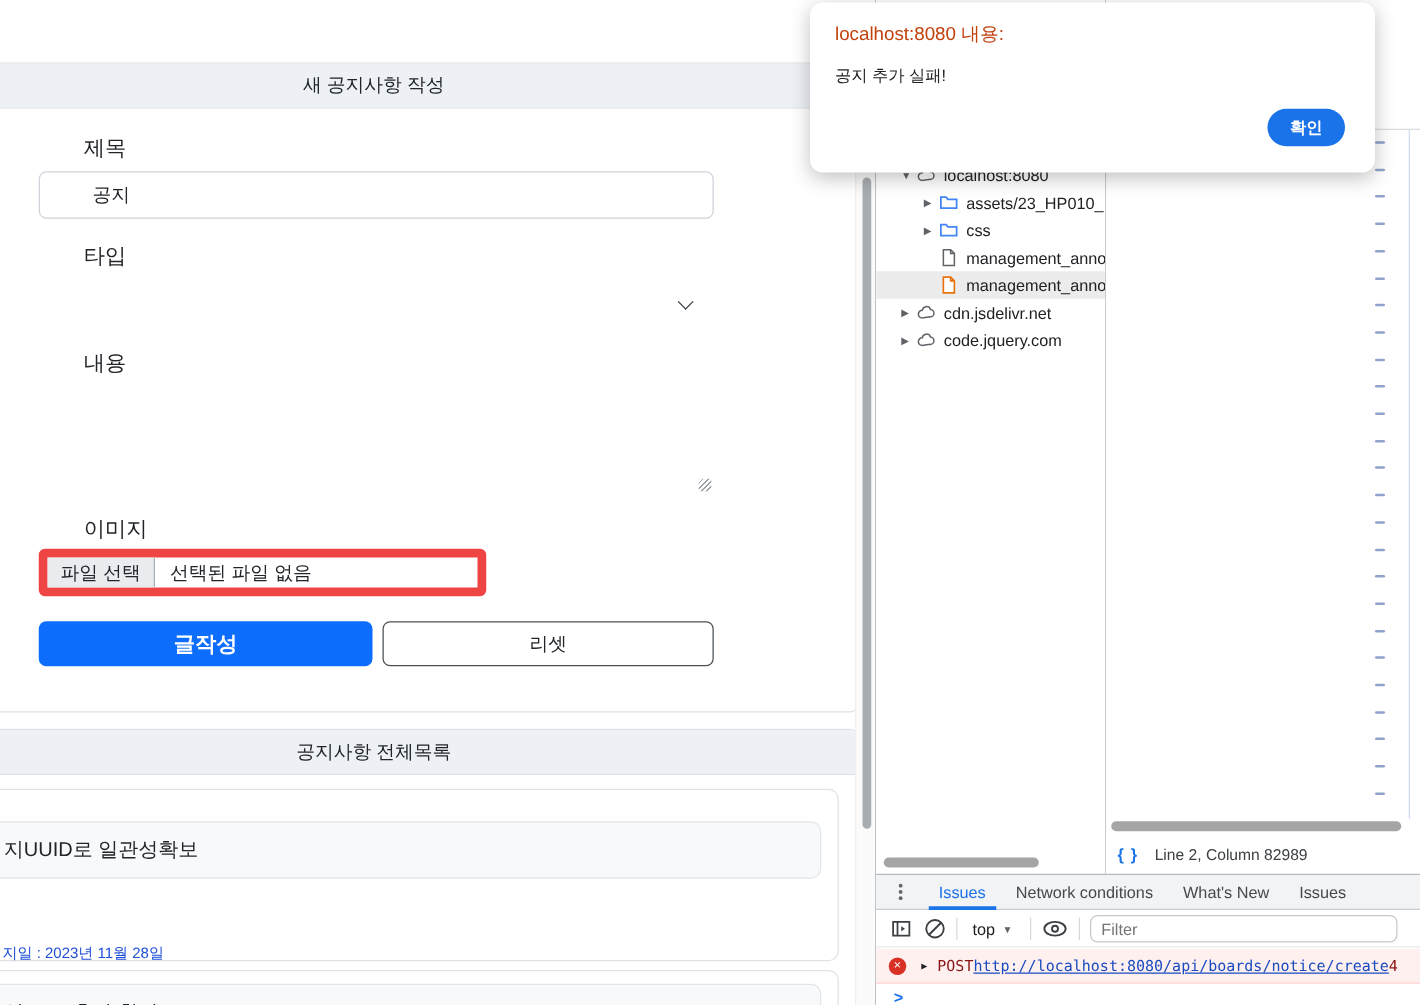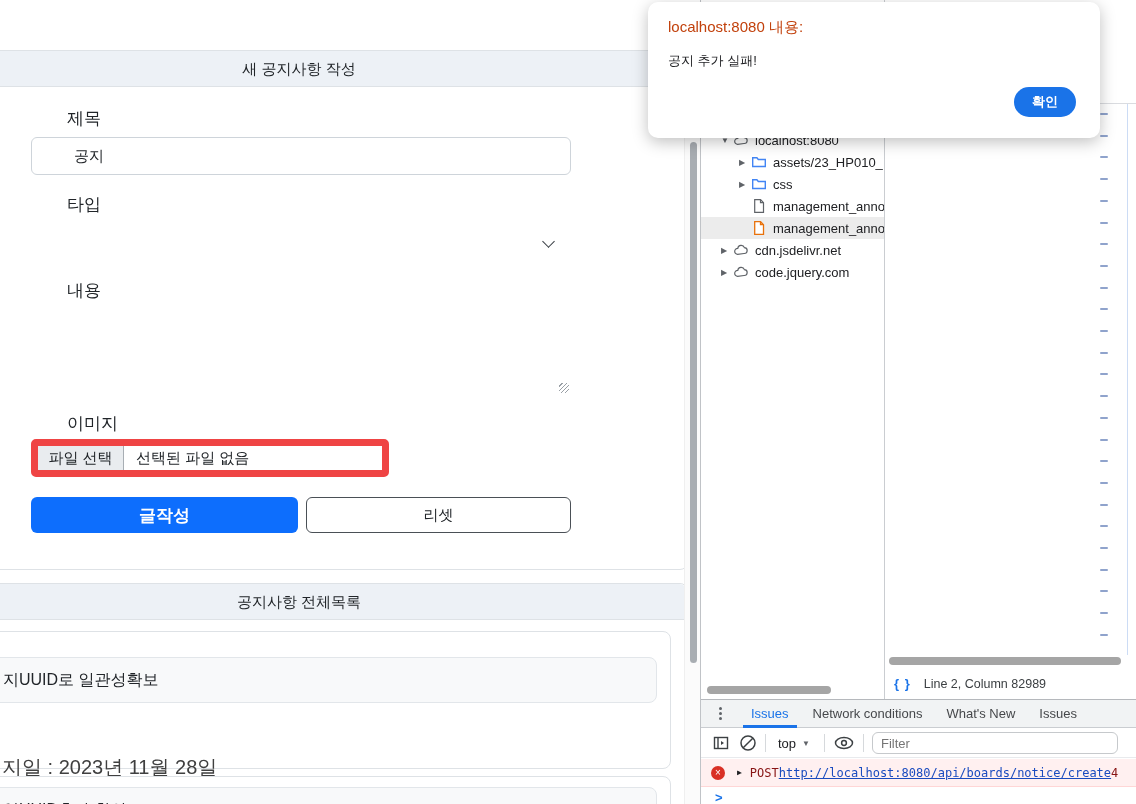--- a/index.html
+++ b/index.html
@@ -25,21 +25,21 @@
     background:repeating-linear-gradient(135deg, transparent 0 2px, #9aa0a6 2px 3px); }
   .chevron { position:absolute; left:633px; top:186px; width:9px; height:9px; border-right:1.7px solid #343a40; border-bottom:1.7px solid #343a40; transform:rotate(45deg); }
   #file-ctrl { position:absolute; left:120px; top:388px; width:358px; height:38px; border:7px solid #ef4444; border-radius:5px; background:#fff; display:flex; align-items:center; overflow:hidden; }
   #file-btn { width:86px; height:100%; background:#e9ecef; border-right:1px solid #a8aeb4; font-size:15px; display:flex; align-items:center; justify-content:center; cursor:pointer; }
   #file-text { font-size:15px; padding-left:12px; color:#212529; }
   #submit-btn { position:absolute; left:120px; top:446px; width:267px; height:36px; background:#0d6efd; color:#fff; border:none; border-radius:6px; font-size:17px; font-weight:bold; cursor:pointer; font-family:"Liberation Sans",sans-serif; }
   #reset-btn { position:absolute; left:395px; top:446px; width:265px; height:36px; background:#fff; color:#212529; border:1px solid #4a5056; border-radius:6px; font-size:15px; cursor:pointer; font-family:"Liberation Sans",sans-serif; }
 
   .inner-card { position:absolute; left:60px; width:700px; border:1px solid #dee2e6; border-radius:8px; background:#fff; }
   .item-box { position:absolute; left:10px; width:675px; height:46px; background:#f8f9fa; border:1px solid #e2e6ea; border-radius:8px; font-size:16px; display:flex; align-items:center; padding-left:20px; }
-  .item-date { position:absolute; left:30px; font-size:20px; color:#404040; }
+  .item-date { position:absolute; left:30px; font-size:12px; color:#1d4ed8; }
 
   
   #page-scroll-track { position:absolute; left:684px; top:46px; width:16px; height:758px; background:#fbfbfb; border-left:1px solid #efefef; }
   #page-scroll-thumb { position:absolute; left:690px; top:96px; width:7px; height:521px; background:#a8adb2; border-radius:4px; }
 
   
   #devtools { position:absolute; left:700px; top:0; width:436px; height:804px; background:#fff; border-left:1px solid #c0c3c7; }
   #navigator { position:absolute; left:0; top:0; width:184px; height:699px; border-right:1px solid #cacdd1; background:#fff; overflow:hidden; }
   .tree-row { position:relative; height:22px; display:flex; align-items:center; font-size:13px; color:#202124; white-space:nowrap; cursor:pointer; }
   .tree-row.sel { background:#ececec; }

